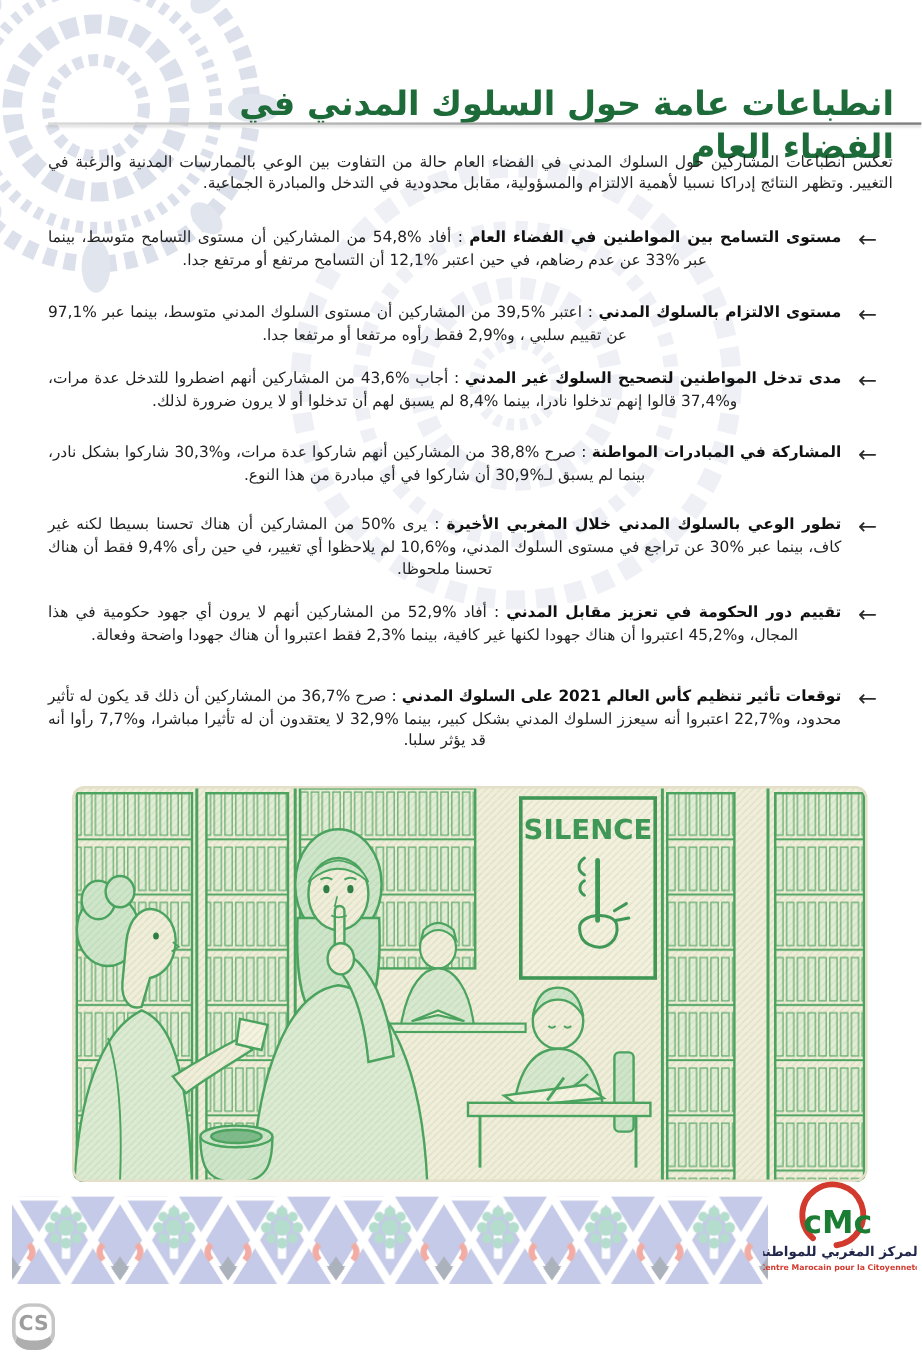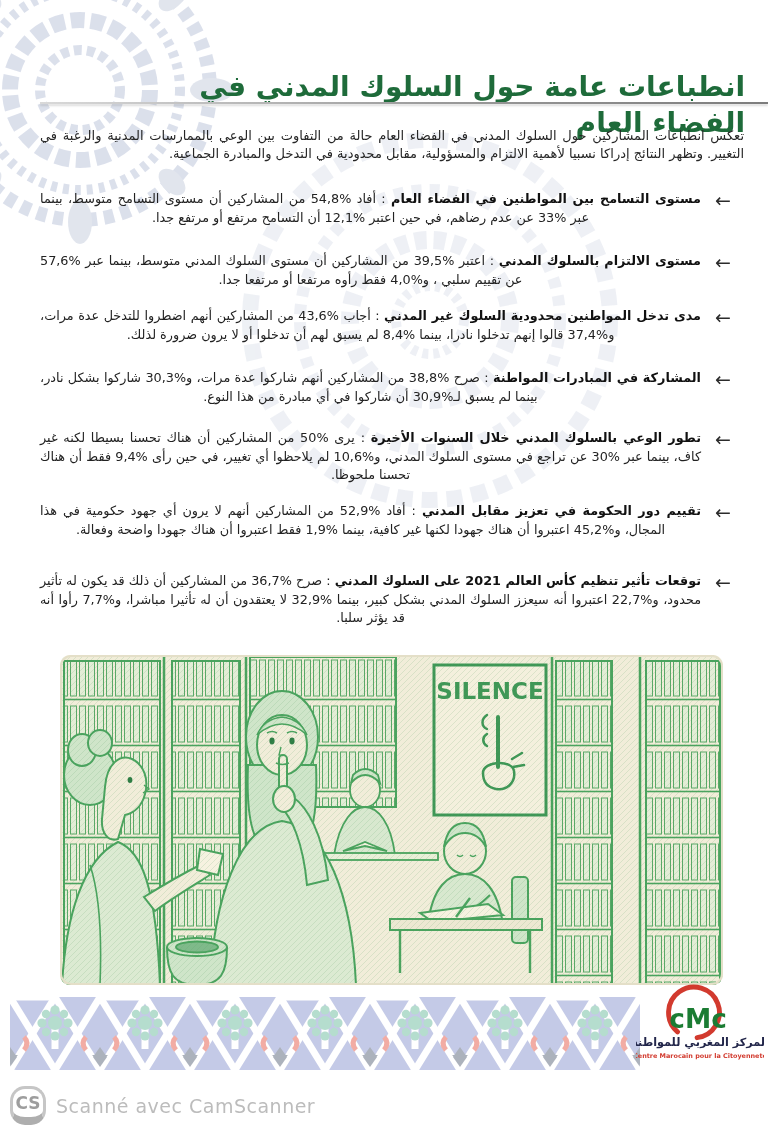--- a/index.html
+++ b/index.html
@@ -90,37 +90,37 @@
 <div class="divider"></div>
 
 <p class="intro">تعكس انطباعات المشاركين حول السلوك المدني في الفضاء العام حالة من التفاوت بين الوعي بالممارسات المدنية والرغبة في التغيير. وتظهر النتائج إدراكا نسبيا لأهمية الالتزام والمسؤولية، مقابل محدودية في التدخل والمبادرة الجماعية.</p>
 
 <div class="bullet b1">
   <span class="arrow">←</span>
   <div class="btxt"><b>مستوى التسامح بين المواطنين في الفضاء العام</b><span> :  أفاد %54,8 من المشاركين أن مستوى التسامح متوسط، بينما عبر %33 عن عدم رضاهم، في حين اعتبر %12,1 أن التسامح مرتفع أو مرتفع جدا.</span></div>
 </div>
 <div class="bullet b2">
   <span class="arrow">←</span>
-  <div class="btxt"><b>مستوى الالتزام بالسلوك المدني</b><span> : اعتبر %39,5 من المشاركين أن مستوى السلوك المدني متوسط، بينما عبر %57,6 عن تقييم سلبي ، و%4,0 فقط رأوه مرتفعا أو مرتفعا جدا.</span></div>
+  <div class="btxt"><b>مستوى الالتزام بالسلوك المدني</b><span> : اعتبر %39,5 من المشاركين أن مستوى السلوك المدني متوسط، بينما عبر %97,1 عن تقييم سلبي ، و%2,9 فقط رأوه مرتفعا أو مرتفعا جدا.</span></div>
 </div>
 <div class="bullet b3">
   <span class="arrow">←</span>
-  <div class="btxt"><b>مدى تدخل المواطنين محدودية السلوك غير المدني</b><span> : أجاب %43,6 من المشاركين أنهم اضطروا للتدخل عدة مرات، و%37,4 قالوا إنهم تدخلوا نادرا، بينما %8,4 لم يسبق لهم أن تدخلوا أو لا يرون ضرورة لذلك.</span></div>
+  <div class="btxt"><b>مدى تدخل المواطنين لتصحيح السلوك غير المدني</b><span> : أجاب %43,6 من المشاركين أنهم اضطروا للتدخل عدة مرات، و%37,4 قالوا إنهم تدخلوا نادرا، بينما %8,4 لم يسبق لهم أن تدخلوا أو لا يرون ضرورة لذلك.</span></div>
 </div>
 <div class="bullet b4">
   <span class="arrow">←</span>
   <div class="btxt"><b>المشاركة في المبادرات المواطنة</b><span> : صرح %38,8 من المشاركين أنهم شاركوا عدة مرات، و%30,3 شاركوا بشكل نادر، بينما لم يسبق لـ%30,9 أن شاركوا في أي مبادرة من هذا النوع.</span></div>
 </div>
 <div class="bullet b5">
   <span class="arrow">←</span>
-  <div class="btxt"><b>تطور الوعي بالسلوك المدني خلال السنوات الأخيرة</b><span> : يرى %50 من المشاركين أن هناك تحسنا بسيطا لكنه غير كاف، بينما عبر %30 عن تراجع في مستوى السلوك المدني، و%10,6 لم يلاحظوا أي تغيير، في حين رأى %9,4 فقط أن هناك تحسنا ملحوظا.</span></div>
+  <div class="btxt"><b>تطور الوعي بالسلوك المدني خلال المغربي الأخيرة</b><span> : يرى %50 من المشاركين أن هناك تحسنا بسيطا لكنه غير كاف، بينما عبر %30 عن تراجع في مستوى السلوك المدني، و%10,6 لم يلاحظوا أي تغيير، في حين رأى %9,4 فقط أن هناك تحسنا ملحوظا.</span></div>
 </div>
 <div class="bullet b6">
   <span class="arrow">←</span>
-  <div class="btxt"><b>تقييم دور الحكومة في تعزيز مقابل المدني</b><span> : أفاد %52,9 من المشاركين أنهم لا يرون أي جهود حكومية في هذا المجال، و%45,2 اعتبروا أن هناك جهودا لكنها غير كافية، بينما %1,9 فقط اعتبروا أن هناك جهودا واضحة وفعالة.</span></div>
+  <div class="btxt"><b>تقييم دور الحكومة في تعزيز مقابل المدني</b><span> : أفاد %52,9 من المشاركين أنهم لا يرون أي جهود حكومية في هذا المجال، و%45,2 اعتبروا أن هناك جهودا لكنها غير كافية، بينما %2,3 فقط اعتبروا أن هناك جهودا واضحة وفعالة.</span></div>
 </div>
 <div class="bullet b7">
   <span class="arrow">←</span>
   <div class="btxt"><b>توقعات تأثير تنظيم كأس العالم 2021 على السلوك المدني</b><span> : صرح %36,7 من المشاركين أن ذلك قد يكون له تأثير محدود، و%22,7 اعتبروا أنه سيعزز السلوك المدني بشكل كبير، بينما %32,9 لا يعتقدون أن له تأثيرا مباشرا، و%7,7 رأوا أنه قد يؤثر سلبا.</span></div>
 </div>
 
 <svg class="illus" viewBox="0 0 663 330">
   <defs>
     <clipPath id="rclip">
         <rect x="0" y="0" width="663" height="330" rx="10"></rect>
@@ -264,14 +264,13 @@
 
 <svg class="logo" viewBox="0 0 130 88">
   <path d="M42 52 A26 26 0 1 1 62 58" fill="none" stroke="#d23a2e" stroke-width="5" stroke-linecap="round"></path>
   <text x="63" y="48" text-anchor="middle" font-family="DejaVu Sans, sans-serif" font-size="27" font-weight="bold" fill="#1b7c33">cMc</text>
   <text x="65" y="67" text-anchor="middle" direction="rtl" font-family="DejaVu Sans, sans-serif" font-size="11.5" font-weight="bold" fill="#22264a">المركز المغربي للمواطنة</text>
   <text x="65" y="79" text-anchor="middle" font-family="DejaVu Sans, sans-serif" font-size="6.6" font-weight="bold" fill="#d23a2e">Centre Marocain pour la Citoyenneté</text>
 </svg>
 
 <div class="scanfoot">
   <div class="cs-badge">CS</div>
-  <div class="scan-text">Scanné avec CamScanner</div>
 </div>
 
 </body></html>

